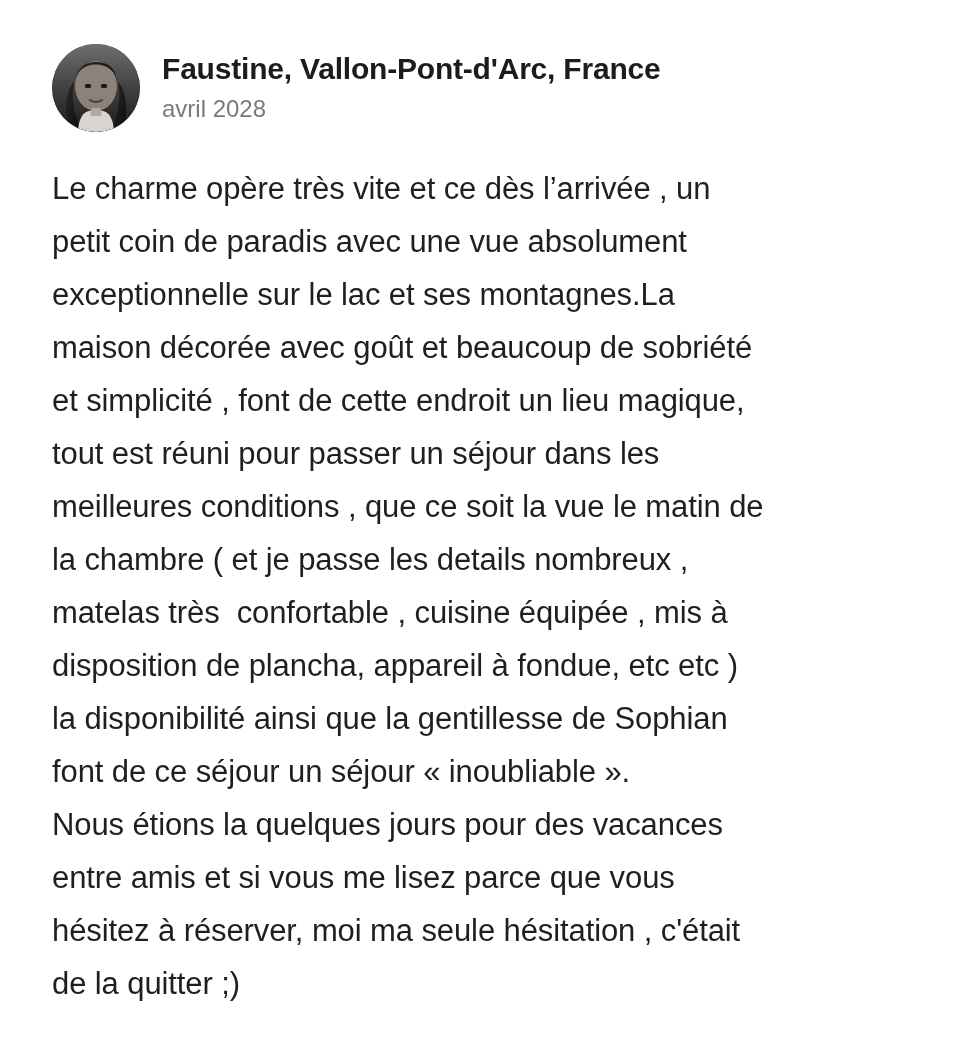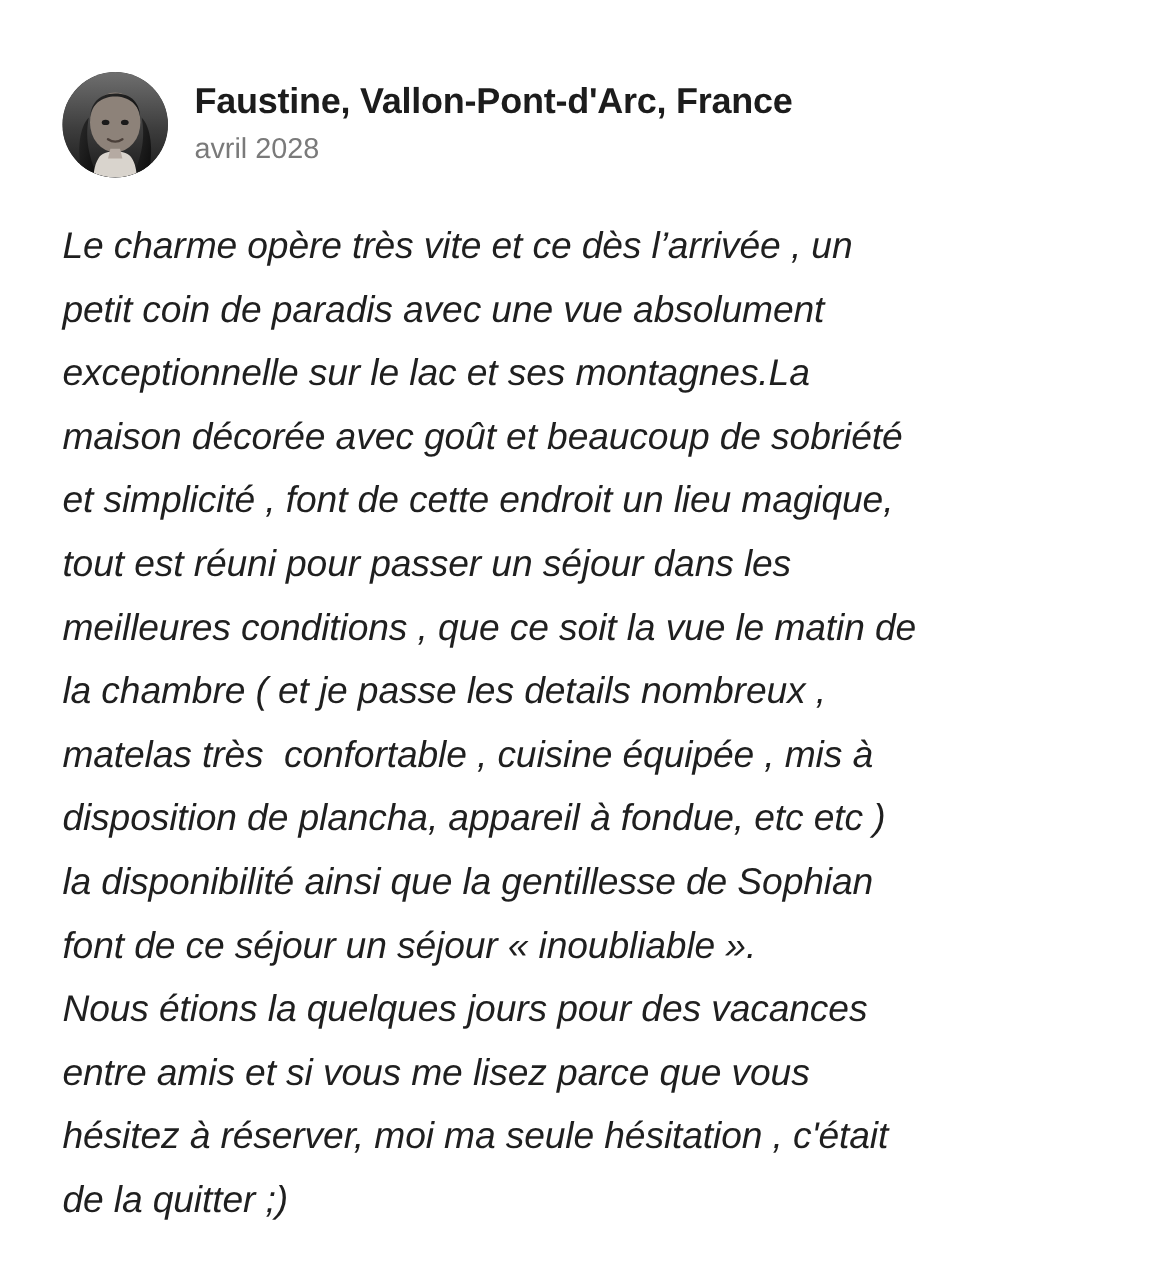--- a/index.html
+++ b/index.html
@@ -11,21 +11,21 @@
     width: 960px;
     height: 1058px;
     font-family: "Liberation Sans", sans-serif;
     color: #222222;
     overflow: hidden;
   }
   .review-card {
     box-sizing: border-box;
     width: 816px;
     height: 1058px;
-    padding: 60px 52px 20px 52px;
+    padding: 44px 52px 20px 52px;
     background: #ffffff;
   }
   .review-header {
     display: flex;
     align-items: center;
     gap: 22px;
     margin-bottom: 30px;
   }
   .avatar {
     width: 88px;
@@ -59,21 +59,20 @@
     line-height: 1.3;
     margin-top: 6px;
   }
   .review-body {
     font-size: 31px;
     line-height: 53px;
     color: #1f1f1f;
     letter-spacing: -0.1px;
     white-space: pre-wrap;
     word-wrap: break-word;
-    font-style: italic;
   }
 </style>
 </head>
 <body>
 
 <div class="review-card">
 
   <div class="review-header">
 
     <div class="avatar">

